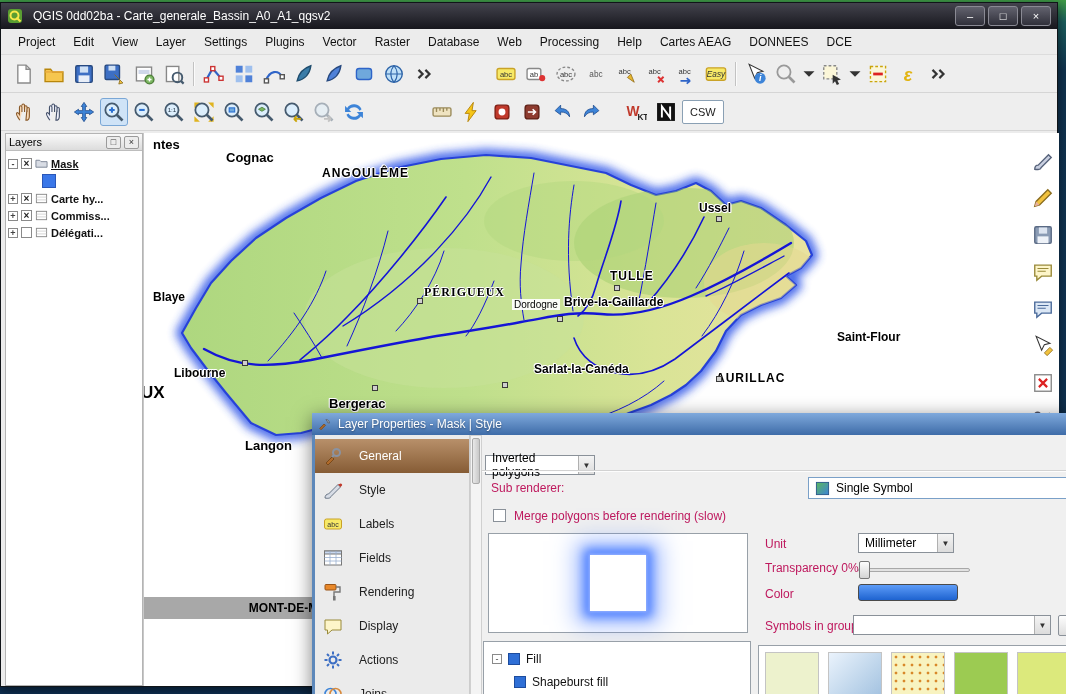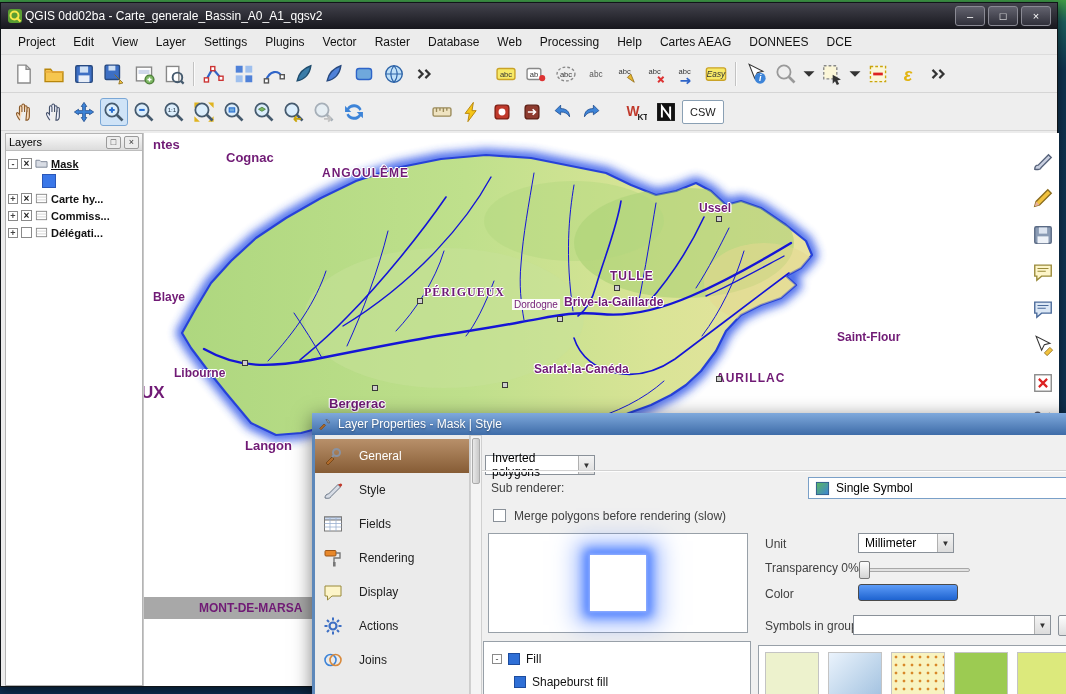--- a/index.html
+++ b/index.html
@@ -4,21 +4,21 @@
 <style>
   * { margin:0; padding:0; box-sizing:border-box; }
   html,body { width:1066px; height:694px; overflow:hidden; font-family:"Liberation Sans", sans-serif; }
   .desktop { position:relative; width:1066px; height:694px;
     background:linear-gradient(180deg,#3f9b46 0px,#1b5e5e 22px,#10324e 70px,#0e2f52 100%); }
 
   
   .qgis-window { position:absolute; left:0; top:2px; width:1058px; height:685px;
     background:#ececec; border:1px solid #101418; box-shadow:0 3px 10px rgba(0,0,0,.55); }
   .titlebar { position:absolute; left:0; top:0; right:0; height:26px;
-    background:linear-gradient(#43434d,#17171d); display:flex; align-items:center; padding:0 6px; gap:2px; }
+    background:linear-gradient(#43434d,#17171d); display:flex; align-items:center; padding:0 6px; gap:10px; }
   .title-text { color:#fff; font-size:12px; flex:1 1 auto; white-space:nowrap; overflow:hidden; }
   .app-icon svg { width:16px; height:16px; display:block; }
   .win-btns { display:flex; }
   .win-btn { width:30px; height:20px; margin-left:3px; color:#fff; font-size:11px; line-height:1;
     background:linear-gradient(#62626e,#30303a); border:1px solid #8a8a94; border-radius:3px; cursor:pointer; }
 
   .menubar { position:absolute; top:26px; left:0; right:0; height:26px; background:#ececec;
     display:flex; align-items:center; padding-left:8px; border-bottom:1px solid #dcdcdc; }
   .menu-item { font-size:12px; padding:4px 9px; color:#111; cursor:default; border-radius:2px; }
 
@@ -55,22 +55,22 @@
   .lyr-ico svg { width:13px; height:13px; display:block; }
   .lyr-label { white-space:nowrap; overflow:hidden; }
   .lyr-label.und { text-decoration:underline; }
   .lyr-swatch-row { height:18px; display:flex; align-items:center; padding-left:34px; }
   .lyr-swatch { width:14px; height:14px; background:#3a77e8; border:1px solid #2a57b8; }
 
   
   .map-canvas { position:absolute; left:142px; top:130px; width:916px; height:553px; background:#fff;
     overflow:hidden; border-left:1px solid #c8c8c8; cursor:crosshair; }
   .map-canvas svg.map { position:absolute; left:0; top:0; }
-  .map-label { position:absolute; white-space:nowrap; color:#701a75; font-weight:bold;
-    text-shadow:1px 0 0 #fff,-1px 0 0 #fff,0 1px 0 #fff,0 -1px 0 #fff,1px 1px 0 #fff,-1px -1px 0 #fff; }
+  .map-label { position:absolute; white-space:nowrap; color:#000000; font-weight:bold;
+    text-shadow:1px 0 0 #fff,-1px 0 0 #fff,0 1px 0 #fff,0 -1px 0 #fff,1px 1px 0 #fff,-1px -1px 0 #fff;text-align:center; }
   .city { font-size:12px; }
   .city-lg { font-size:13px; }
   .city-caps { font-size:12px; letter-spacing:1px; }
   .city-xl { font-size:17px; }
   .river-label { font-weight:normal; font-size:10px; background:rgba(255,255,255,.92); padding:0 2px; text-shadow:none; }
   .city-bar { font-size:12px; background:#a8a8a8; width:258px; padding:4px 0 4px 55px; text-shadow:none; }
   .map-marker { position:absolute; width:6px; height:6px; background:#cfcfcf; border:1px solid #3a3a3a; }
   .right-toolbar { position:absolute; left:884px; top:14px; display:flex; flex-direction:column; gap:9px; }
 
   
@@ -84,21 +84,21 @@
   .dlg-sidebar { position:absolute; left:0; top:0; bottom:0; width:155px; background:#ebebeb;
     border-right:1px solid #cccccc; padding-top:4px; }
   .dlg-tab { display:flex; align-items:center; gap:16px; height:34px; padding:0 8px; font-size:12px; color:#222; cursor:pointer; }
   .dlg-tab svg { width:20px; height:20px; display:block; flex:none; }
   .dlg-tab.sel { background:linear-gradient(#b8906a,#865c35); color:#fff; }
   .dlg-scroll { position:absolute; left:155px; top:0; bottom:0; width:12px; background:#f4f4f4;
     border:1px solid #d0d0d0; }
   .dlg-scroll .thumb { position:absolute; left:1px; right:1px; top:2px; height:46px;
     background:linear-gradient(90deg,#e8e8e8,#c8c8c8); border:1px solid #aaa; border-radius:2px; }
   .dlg-content { position:absolute; left:167px; right:0; top:0; bottom:0; }
-  .lbl { position:absolute; font-size:12px; color:#404040; white-space:nowrap; }
+  .lbl { position:absolute; font-size:12px; color:#be185d; white-space:nowrap; }
   .select { position:absolute; background:#fff; border:1px solid #8a9199; height:20px; font-size:12px;
     display:flex; align-items:center; padding:0 20px 0 6px; cursor:pointer; }
   .arrow-btn { position:absolute; right:0; top:0; bottom:0; width:16px; background:linear-gradient(#f4f4f4,#dcdcdc);
     border-left:1px solid #b0b0b0; font-size:8px; display:flex; align-items:center; justify-content:center; color:#333; }
   .renderer { left:3px; top:20px; width:110px; }
   .hline { position:absolute; left:0; right:6px; top:35px; border-top:1px solid #d2d2d2; border-bottom:1px solid #fdfdfd; }
   .subr { left:9px; top:46px; }
   .single-symbol { position:absolute; left:326px; top:42px; width:262px; height:22px; background:#fff;
     border:1px solid #7aa0c8; display:flex; align-items:center; gap:6px; padding:0 6px; font-size:12px; cursor:pointer; }
   .single-symbol svg { width:15px; height:15px; display:block; }
@@ -816,20 +816,29 @@
               <svg viewBox="0 0 20 20">
                 <path d="M2 18c0-2.5 1.5-4 3.5-4L15 4.5 17.5 7 8 16.5C8 18 5 18.8 2 18z" fill="#d8dde6" stroke="#6a7686"></path>
                 <path d="M15 4.5L17.5 7l1.5-1.5c.8-.8-1-2.6-1.8-1.8z" fill="#c0392b"></path>
               </svg>
             </span>
             <span>Style</span>
           </div>
           <div class="dlg-tab">
             <span>
               <svg viewBox="0 0 20 20">
+                <rect x="1.5" y="5" width="17" height="10" rx="2" fill="#f7e967" stroke="#c9a227"></rect>
+                <text x="10" y="13" font-size="7" text-anchor="middle" fill="#333">abc</text>
+              </svg>
+            </span>
+            <span>Labels</span>
+          </div>
+          <div class="dlg-tab">
+            <span>
+              <svg viewBox="0 0 20 20">
                 <rect x="1.5" y="3" width="17" height="14" fill="#fff" stroke="#777"></rect>
                 <rect x="1.5" y="3" width="17" height="3" fill="#c8d8f0" stroke="#777"></rect>
                 <path d="M1.5 9.5h17M1.5 13h17M7 3v14M13 3v14" stroke="#9ab0d0" stroke-width="0.8"></path>
               </svg>
             </span>
             <span>Fields</span>
           </div>
           <div class="dlg-tab">
             <span>
               <svg viewBox="0 0 20 20">

